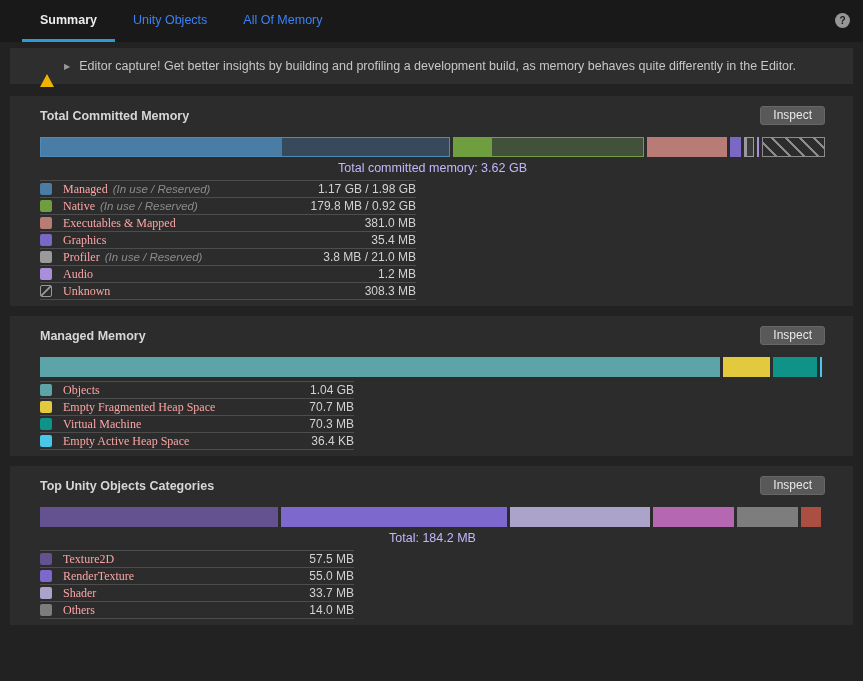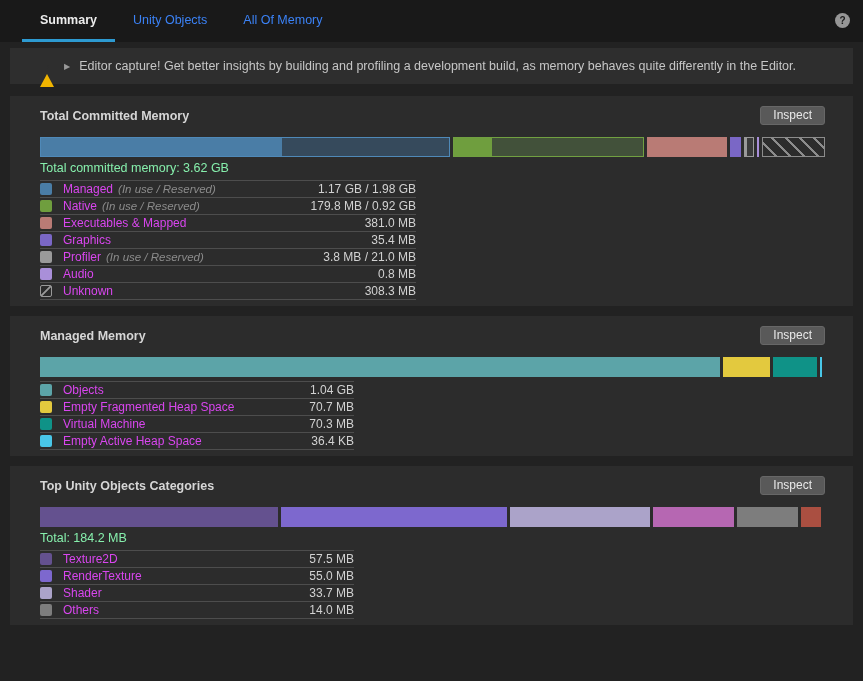--- a/index.html
+++ b/index.html
@@ -42,27 +42,27 @@
   .section-header { display:flex; justify-content:space-between; align-items:center; margin-bottom:12px; height:19px; }
   .section-title { font-size:12.5px; font-weight:bold; color:#d6d6d6; }
   .inspect-btn {
     background:#595959; border:1px solid #676767; border-radius:3px;
     color:#e8e8e8; font-size:12px; font-family:inherit; padding:1px 12px 2px 12px; height:19px;
   }
   .bar { height:20px; display:flex; align-items:stretch; margin-bottom:4px; }
   .seg { overflow:hidden; flex:none; }
   .seg-inuse { height:100%; }
   .hatched { background:repeating-linear-gradient(45deg,#2c2c2c 0 8px,#8c8c8c 8px 10px); }
-  .total-line { text-align:left; font-size:12.5px; color:#86efac; margin-bottom:5px; }
+  .total-line { text-align:center; font-size:12.5px; color:#c4b5fd; margin-bottom:5px; }
   .legend { width:314px; border-top:1px solid #4d4d4d; }
   .wide .legend { width:376px; }
   .legend-row { height:17px; display:flex; align-items:center; border-bottom:1px solid #4d4d4d; }
   .swatch { width:12px; height:12px; border-radius:2px; margin-right:11px; flex:none; }
   .hatched-swatch { border:1px solid #9a9a9a; background:linear-gradient(to bottom right, transparent 42%, #9a9a9a 46%, #9a9a9a 54%, transparent 58%); }
-  .legend-label { color:#d946ef; }
+  .legend-label { color:#fca5a5;font-family:Liberation Serif, serif; }
   .legend-hint { margin-left:5px; font-style:italic; color:#8c8c8c; font-size:11.5px;text-align:right; }
   .legend-value { margin-left:auto; color:#d2d2d2; }
 </style>
 </head>
 <body>
 
 <div id="app">
 
   <div class="tabbar">
     <div class="tab active">Summary</div>
@@ -133,21 +133,21 @@
     <span class="swatch" style="background: rgb(154, 154, 154);"></span>
     <span class="legend-label">Profiler</span>
     <span class="legend-hint">(In use / Reserved)</span>
     <span class="legend-value">3.8 MB / 21.0 MB</span>
   </div>
 
   <div class="legend-row">
     <span class="swatch" style="background: rgb(169, 143, 217);"></span>
     <span class="legend-label">Audio</span>
 
-    <span class="legend-value">0.8 MB</span>
+    <span class="legend-value">1.2 MB</span>
   </div>
 
   <div class="legend-row">
     <span class="swatch hatched-swatch"></span>
     <span class="legend-label">Unknown</span>
 
     <span class="legend-value">308.3 MB</span>
   </div>
 </div>
   </div>

